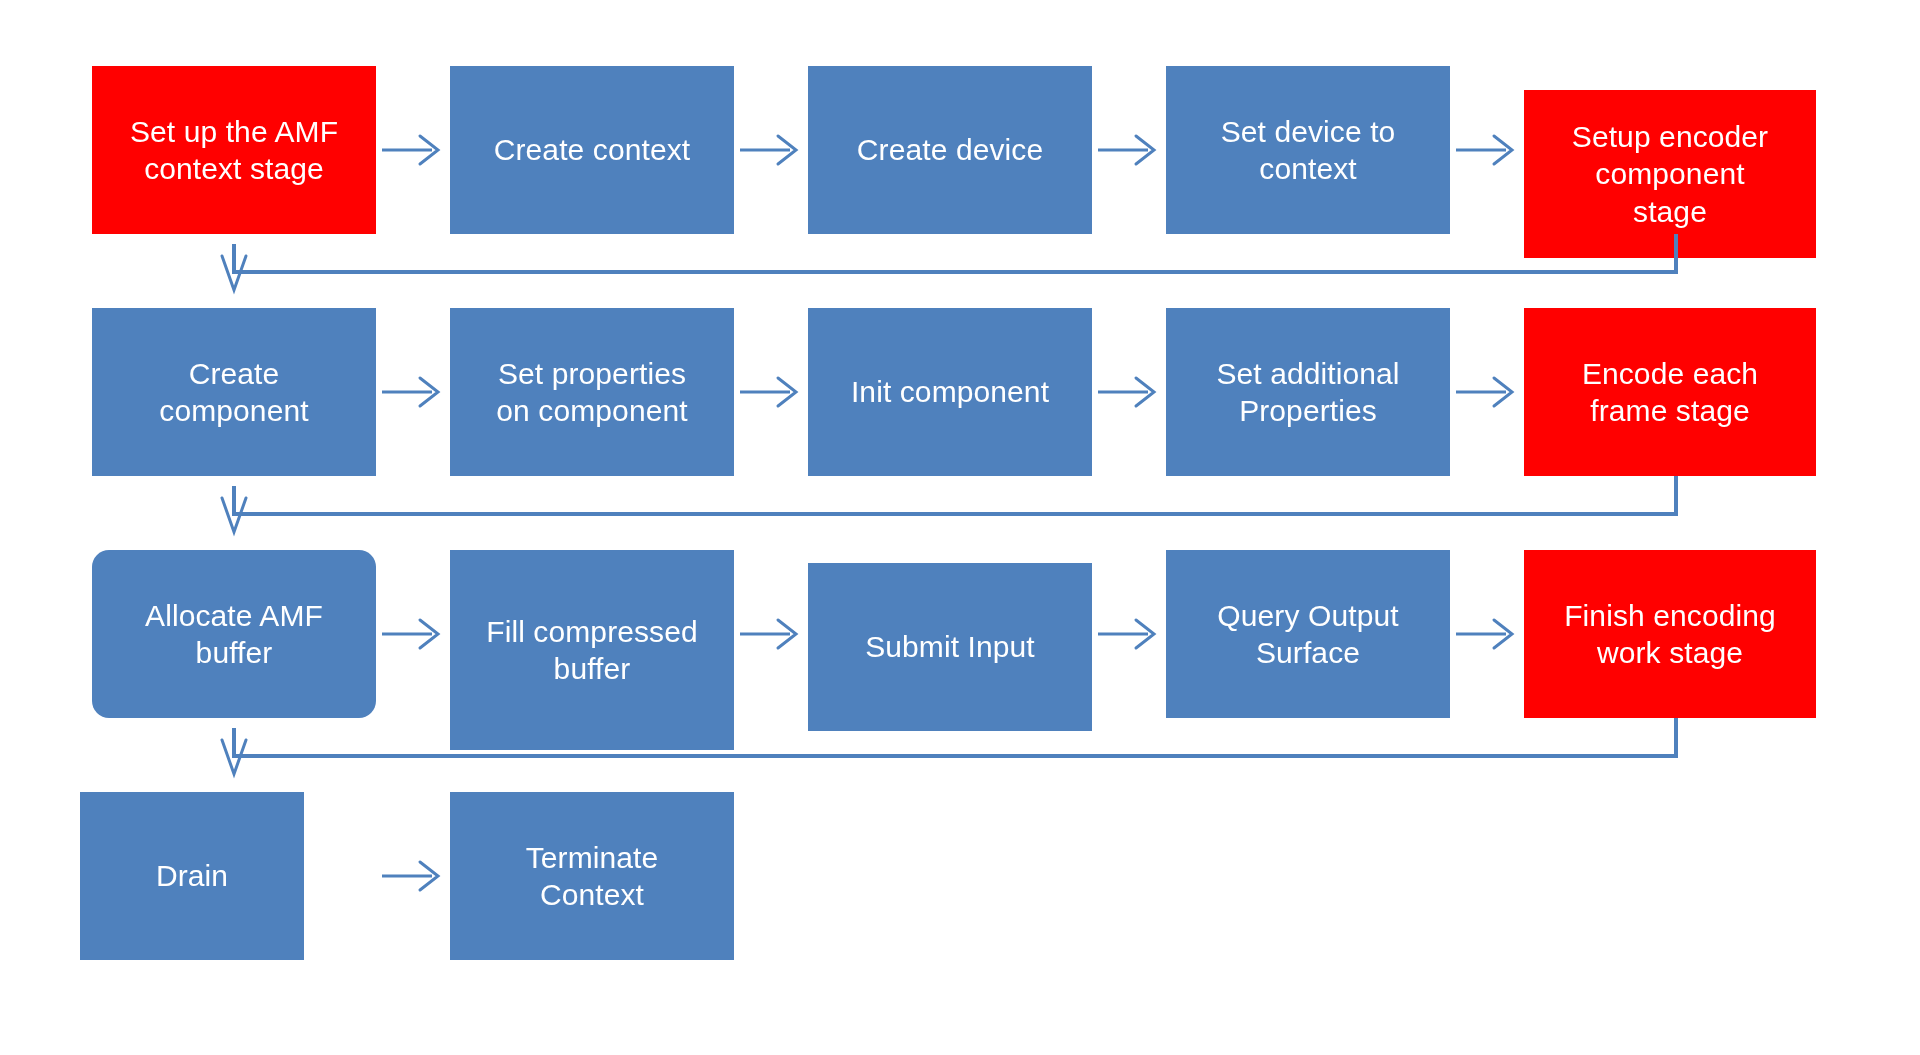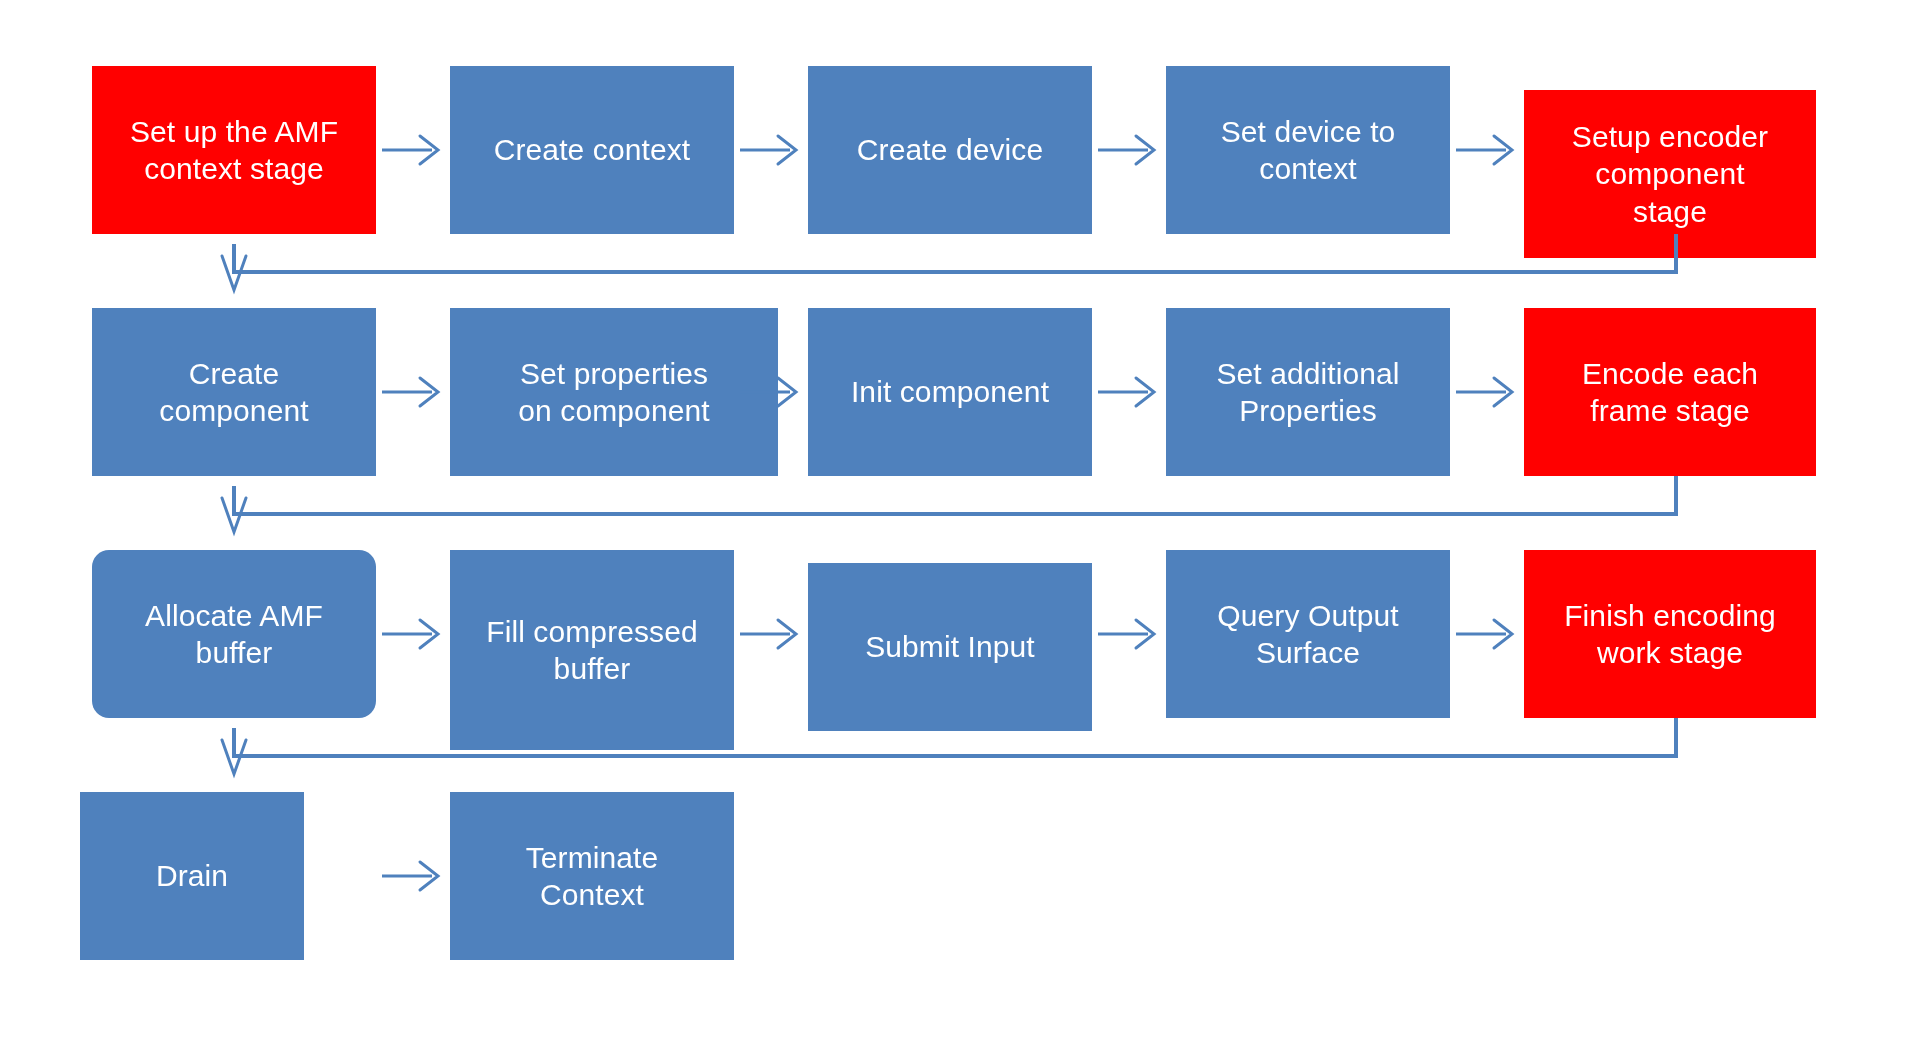--- a/index.html
+++ b/index.html
@@ -112,21 +112,21 @@
   <div class="node blue" style="left:92px;  top:308px; width:284px; height:168px;">Create
 component</div>
 
   <div class="arrow-h" style="left:382px; top:370px; width:62px;">
     <svg width="62" height="44" viewBox="0 0 62 44">
       <path d="M0 22 H50" stroke="#4F81BD" stroke-width="3" fill="none"></path>
       <path d="M38 8 L56 22 L38 36" stroke="#4F81BD" stroke-width="3" fill="none" stroke-linecap="round"></path>
     </svg>
   </div>
 
-  <div class="node blue" style="left:450px; top:308px; width:328px; height:168px;">Set properties
+  <div class="node blue" style="left:450px; top:308px; width:284px; height:168px;">Set properties
 on component</div>
 
   <div class="arrow-h" style="left:740px; top:370px; width:62px;">
     <svg width="62" height="44" viewBox="0 0 62 44">
       <path d="M0 22 H50" stroke="#4F81BD" stroke-width="3" fill="none"></path>
       <path d="M38 8 L56 22 L38 36" stroke="#4F81BD" stroke-width="3" fill="none" stroke-linecap="round"></path>
     </svg>
   </div>
 
   <div class="node blue" style="left:808px; top:308px; width:284px; height:168px;">Init component</div>

